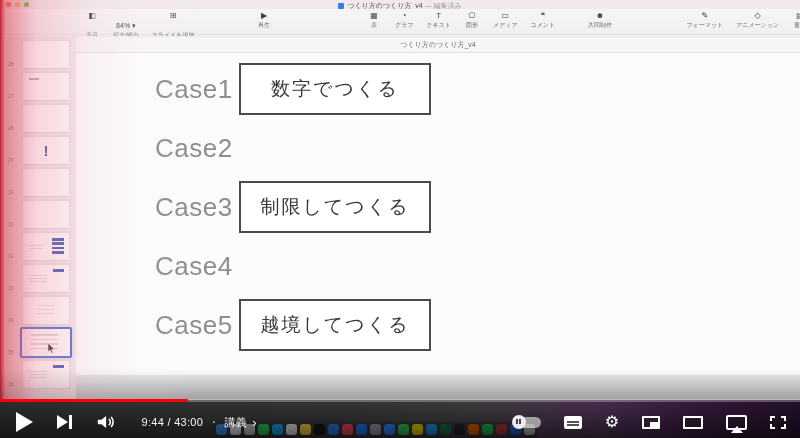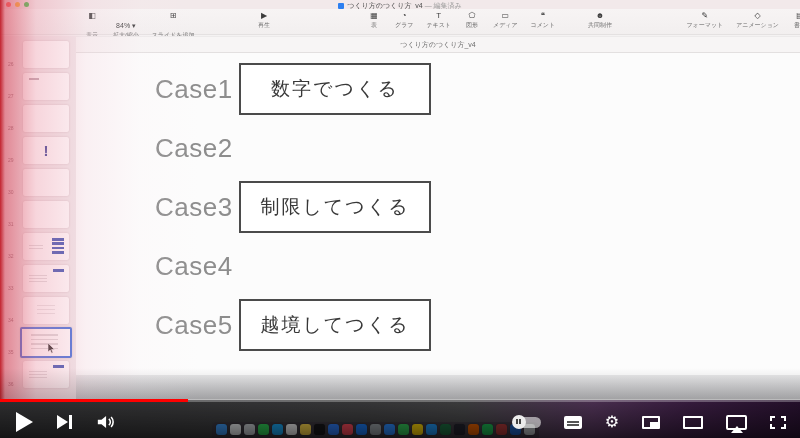--- a/index.html
+++ b/index.html
@@ -420,20 +420,26 @@
           <span class="next-tri"></span>
           <span class="next-bar"></span>
         </span>
       <span class="btn">
         <svg width="22" height="16" viewBox="0 0 24 16">
             <path d="M2 5.5 L2 10.5 L6 10.5 L11 14.5 L11 1.5 L6 5.5 Z" fill="#fff"></path>
             <path d="M14 4.5 a4.5 4.5 0 0 1 0 7" stroke="#fff" stroke-width="1.7" fill="none"></path>
             <path d="M16.5 2.5 a8 8 0 0 1 0 11" stroke="#fff" stroke-width="1.7" fill="none"></path>
           </svg>
       </span>
+      <span class="time">
+        <span>9:44 / 43:00</span>
+        <span class="sep">・</span>
+        <span class="btn">講義</span>
+        <span class="chev">›</span>
+      </span>
     </div>
     <div class="ctl-right">
       <span class="btn auto-pill">
         <span class="auto-knob">
             <i></i>
             <i></i>
           </span>
       </span>
       <span class="btn cc-ic"></span>
       <span class="btn gear-ic">⚙</span>

